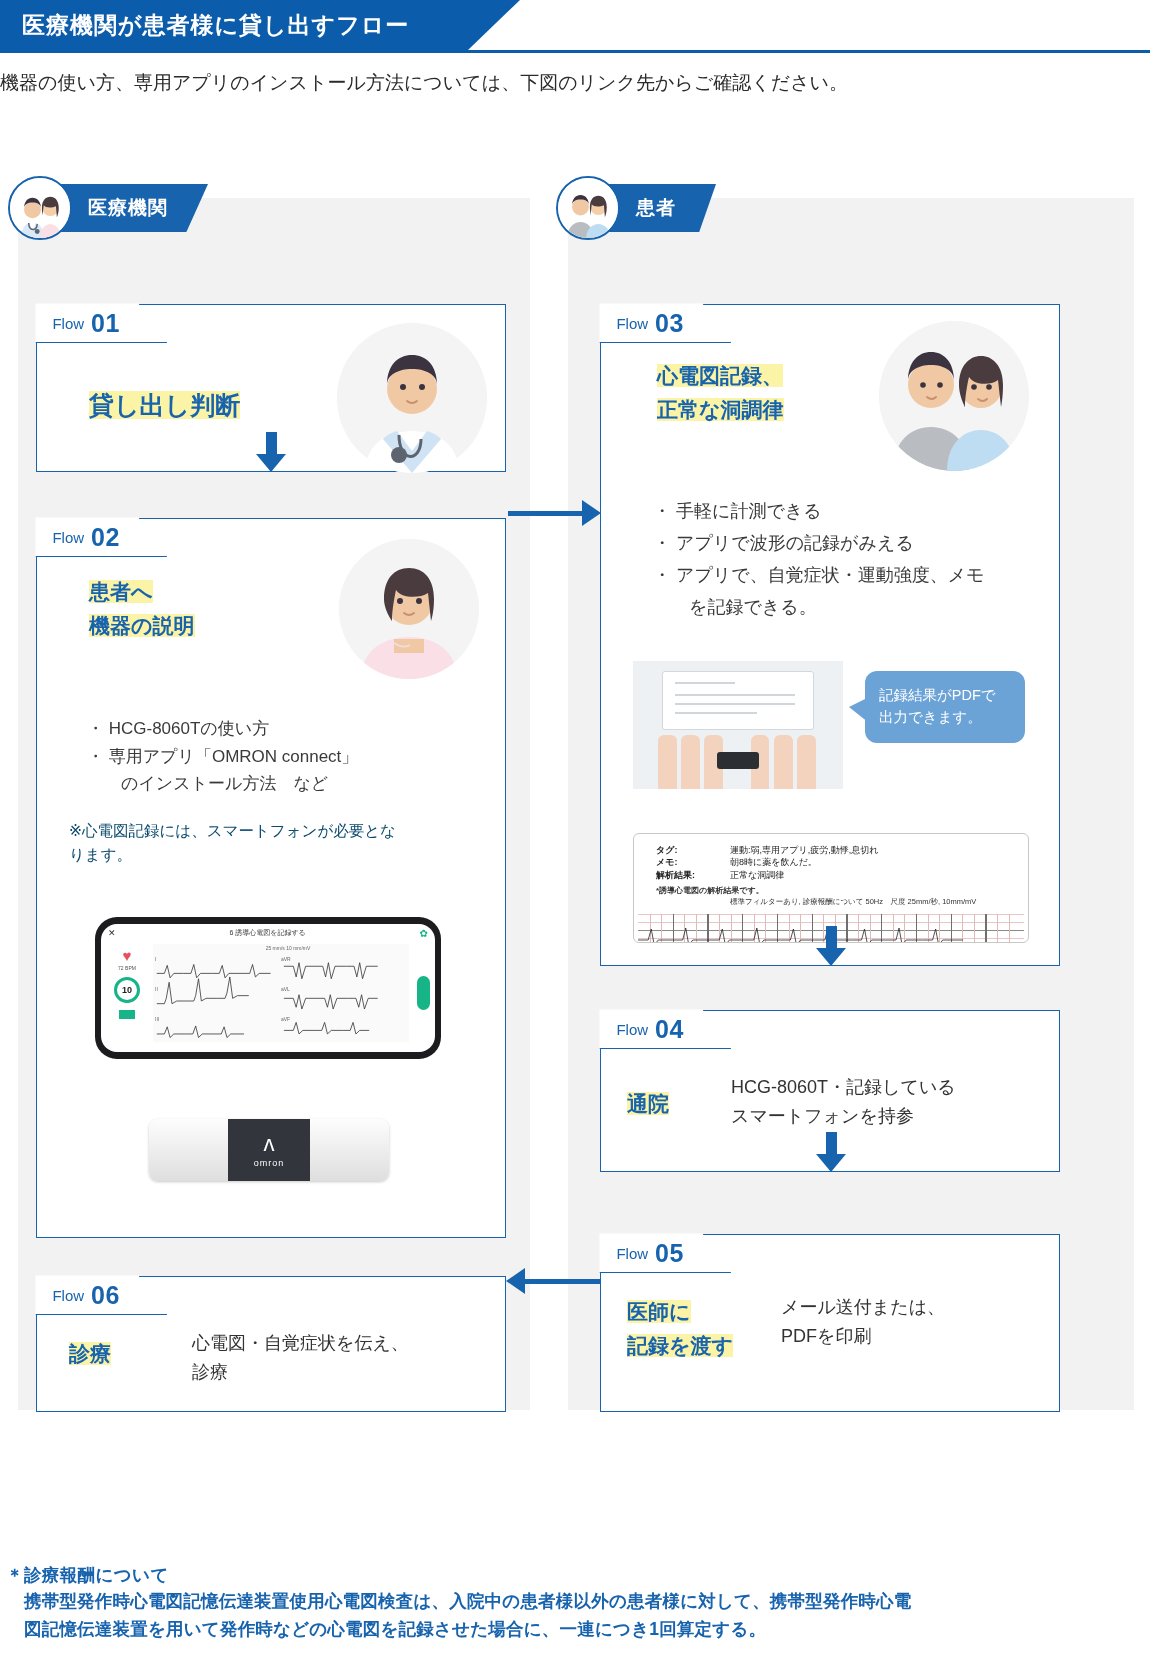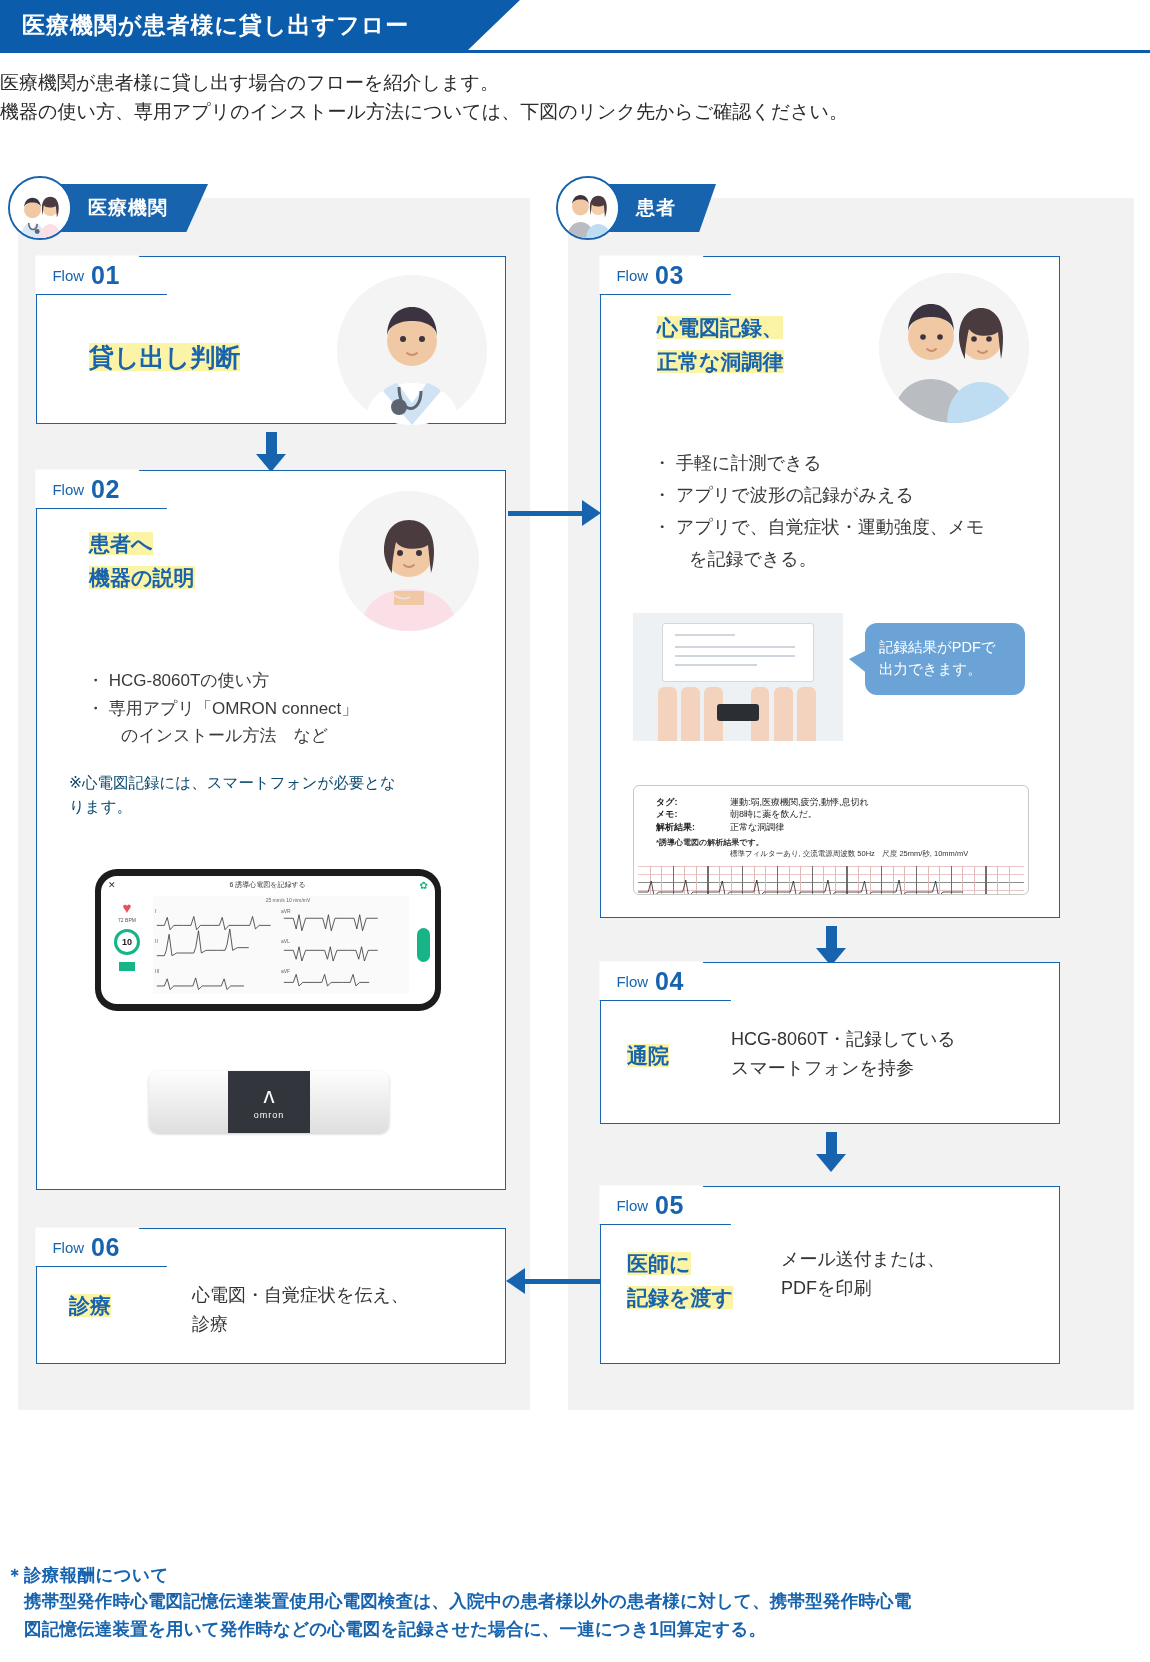--- a/index.html
+++ b/index.html
@@ -56,21 +56,21 @@
   }
   .avatar-badge {
     position: relative; z-index: 3;
     width: 64px; height: 64px; border-radius: 50%;
     background: #ffffff; border: 2.5px solid #1763ad;
     overflow: hidden; flex: none;
   }
 
   
   .card {
-    position: absolute; background: #ffffff; border: 1.6px solid #1763ad;
+    position: absolute; background: #ffffff; border: 1.6px solid #1763ad; margin-top: 48px;
   }
   .card-tab {
     position: absolute; left: -1.6px; top: -1.6px;
     height: 40px; background: #ffffff;
     border: 1.6px solid #1763ad; border-top-color: transparent;
     border-left-color: transparent;
     clip-path: polygon(0 0, 78% 0, 100% 100%, 0 100%);
     display: flex; align-items: center; padding: 0 30px 0 16px;
   }
   .card-tab .flow-word { font-size: 15px; color: #1763ad; margin-right: 7px; }
@@ -190,21 +190,20 @@
 <body>
 
 <div id="page">
 
   <div class="banner">
     <div class="banner-title">医療機関が患者様に貸し出すフロー</div>
   </div>
   <div class="banner-rule"></div>
 
   <div class="intro">
-    <p>医療機関が患者様に貸し出す場合のフローを紹介します。</p>
     <p>機器の使い方、専用アプリのインストール方法については、下図のリンク先からご確認ください。</p>
   </div>
 
   <div class="panel panel-left"></div>
   <div class="panel panel-right"></div>
 
   <div class="role role-left">
     <div class="avatar-badge">
       <svg viewBox="0 0 64 64" width="100%" height="100%">
         <circle cx="32" cy="32" r="32" fill="#ffffff"></circle>
@@ -432,33 +431,33 @@
 
     <div class="bubble" style="left:264px; top:366px; width:160px;">
       <div>記録結果がPDFで</div>
       <div>出力できます。</div>
     </div>
 
     <div class="report" style="left:32px; top:528px; width:396px; height:110px;">
       <div class="rep-rows">
         <div class="rep-row">
           <span class="rep-k">タグ:</span>
-          <span class="rep-v">運動:弱,医療機関,疲労,動悸,息切れ</span>
+          <span class="rep-v">運動:弱,専用アプリ,疲労,動悸,息切れ</span>
         </div>
         <div class="rep-row">
           <span class="rep-k">メモ:</span>
           <span class="rep-v">朝8時に薬を飲んだ。</span>
         </div>
         <div class="rep-row">
           <span class="rep-k">解析結果:</span>
           <span class="rep-v">正常な洞調律</span>
         </div>
       </div>
       <div class="rep-sub">*誘導心電図の解析結果です。</div>
-      <div class="rep-sub2">標準フィルターあり, 交流電源周波数 50Hz　尺度 25mm/秒, 10mm/mV</div>
+      <div class="rep-sub2">標準フィルターあり, 診療報酬について 50Hz　尺度 25mm/秒, 10mm/mV</div>
       <div class="rep-grid">
         <div class="gh" style="top:0"></div>
           <div class="gh" style="top:8px"></div>
         <div class="gh major" style="top:16px"></div>
           <div class="gh" style="top:24px"></div>
 
         <div class="gv" style="left:3%"></div>
           <div class="gv" style="left:6%"></div>
         <div class="gv major" style="left:9%"></div>
           <div class="gv" style="left:12%"></div>

